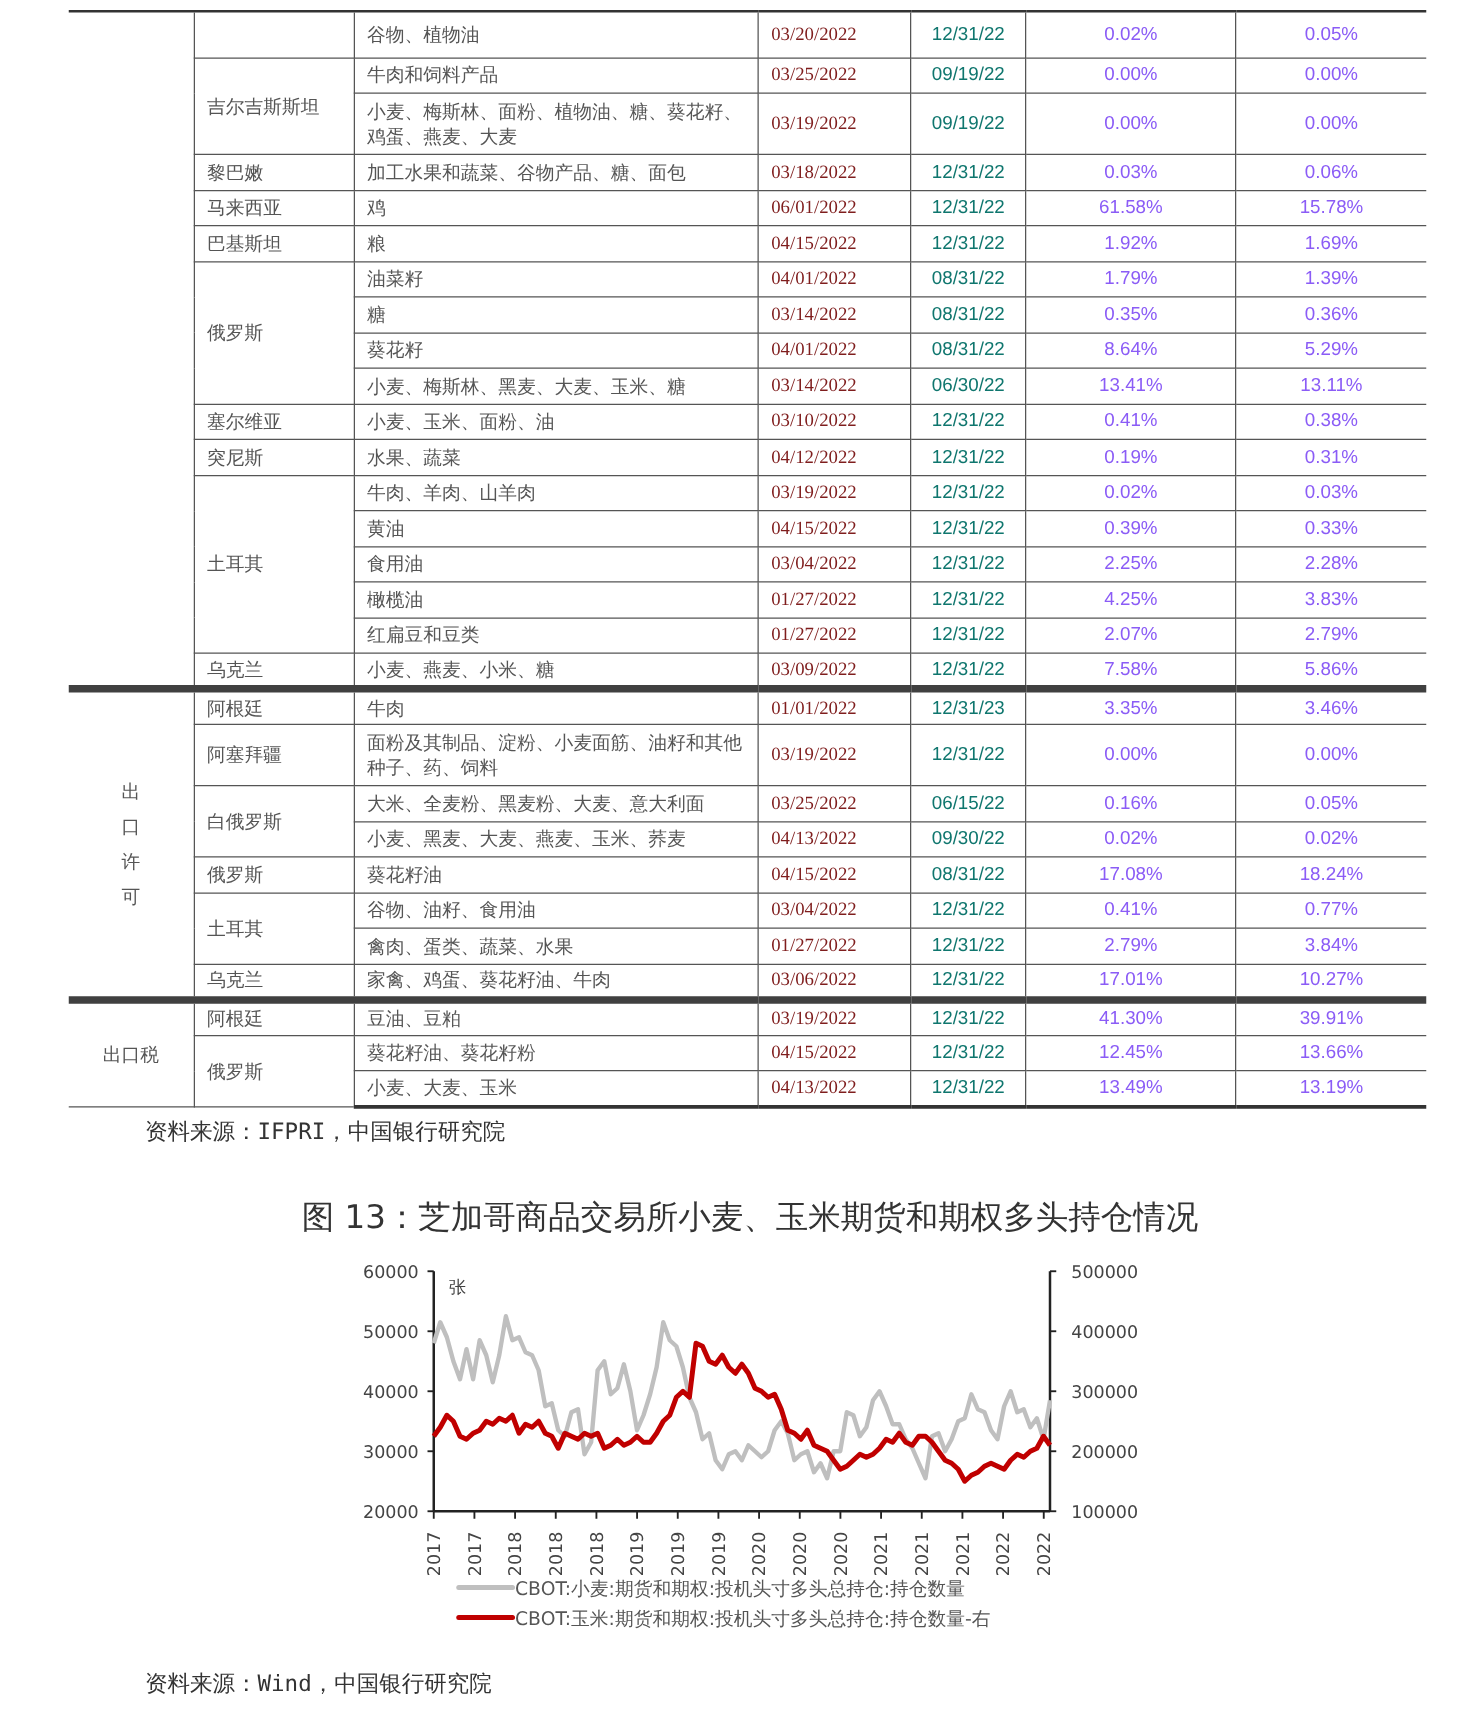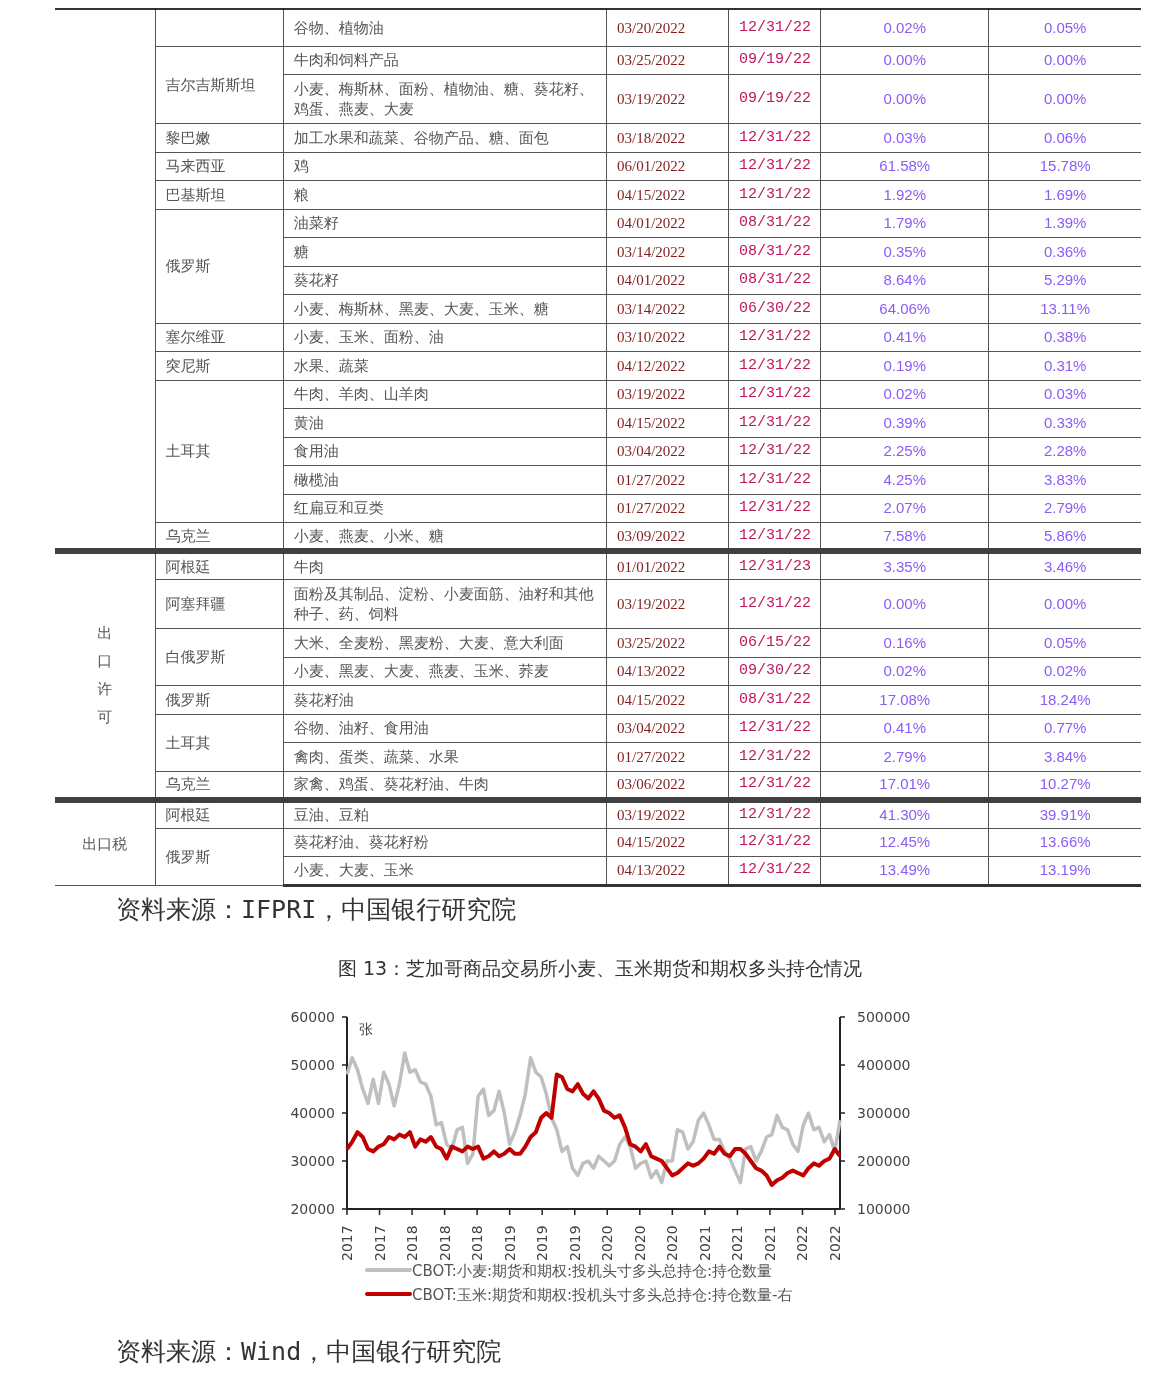--- a/index.html
+++ b/index.html
@@ -5,27 +5,27 @@
   html, body { margin:0; padding:0; background:#ffffff; }
   body { width:1170px; height:1385px; position:relative; overflow:hidden;
          font-family:"DejaVu Serif", serif; color:#444; }
   .tbl { position:absolute; left:55px; top:8px; width:1086px; border-collapse:collapse; table-layout:fixed; }
   .tbl td { border:1.5px solid #555; padding:0 10px; font-size:15px; line-height:20px; vertical-align:middle; color:#555; }
   .tbl td.cat { border-left:none; text-align:center; padding:0; }
   .tbl td.cat.vert { line-height:28px; }
   .tbl td.last { border-right:none; }
   .tbl td.num { font-family:"Liberation Sans", sans-serif; text-align:center; color:#8b5cf6; }
   .tbl td.d1 { font-family:Liberation Serif, serif; color:#7f1d1d; }
-  .tbl td.d2 { font-family:Liberation Mono, monospace; color:#be185d; text-align:center; }
+  .tbl td.d2 { font-family:Liberation Sans, sans-serif; color:#0f766e; text-align:center; }
   .tbl tr.topline td { border-top:2.5px solid #333; }
   .tbl tr.bottomline td { border-bottom:3px solid #333; }
   .tbl tr.secstart td.cat, .tbl tr.secstart td { border-top:6px solid #404040; }
-  .src { position:absolute; left:116px; font-family:"DejaVu Sans Mono", monospace; font-size:25px; color:#333; letter-spacing:0px; }
+  .src { position:absolute; left:116px; font-family:"DejaVu Sans Mono", monospace; font-size:18px; color:#333; letter-spacing:0px; }
   .fig-title { position:absolute; left:0; width:1170px; top:956px; text-align:center;
-               font-family:"DejaVu Sans", sans-serif; font-size:19px; color:#333; padding-left:30px; box-sizing:border-box; }
+               font-family:"DejaVu Sans", sans-serif; font-size:26px; color:#333; padding-left:30px; box-sizing:border-box; }
   .chart { position:absolute; left:260px; top:1000px; width:700px; height:320px; }
   .tick { font-family:"DejaVu Sans", sans-serif; font-size:14px; fill:#444; }
   .legend { font-family:"DejaVu Sans", sans-serif; font-size:15px; fill:#555; }
 </style>
 </head>
 <body>
 
 <table class="tbl">
   <colgroup>
     <col style="width:100px">
@@ -104,21 +104,21 @@
         <td>葵花籽</td>
         <td class="d1">04/01/2022</td>
         <td class="d2">08/31/22</td>
         <td class="num">8.64%</td>
         <td class="num last">5.29%</td>
       </tr>
       <tr style="height: 28.5px;">
         <td>小麦、梅斯林、黑麦、大麦、玉米、糖</td>
         <td class="d1">03/14/2022</td>
         <td class="d2">06/30/22</td>
-        <td class="num">64.06%</td>
+        <td class="num">13.41%</td>
         <td class="num last">13.11%</td>
       </tr>
       <tr style="height: 28.5px;">
         <td rowspan="1">塞尔维亚</td>
         <td>小麦、玉米、面粉、油</td>
         <td class="d1">03/10/2022</td>
         <td class="d2">12/31/22</td>
         <td class="num">0.41%</td>
         <td class="num last">0.38%</td>
       </tr>

